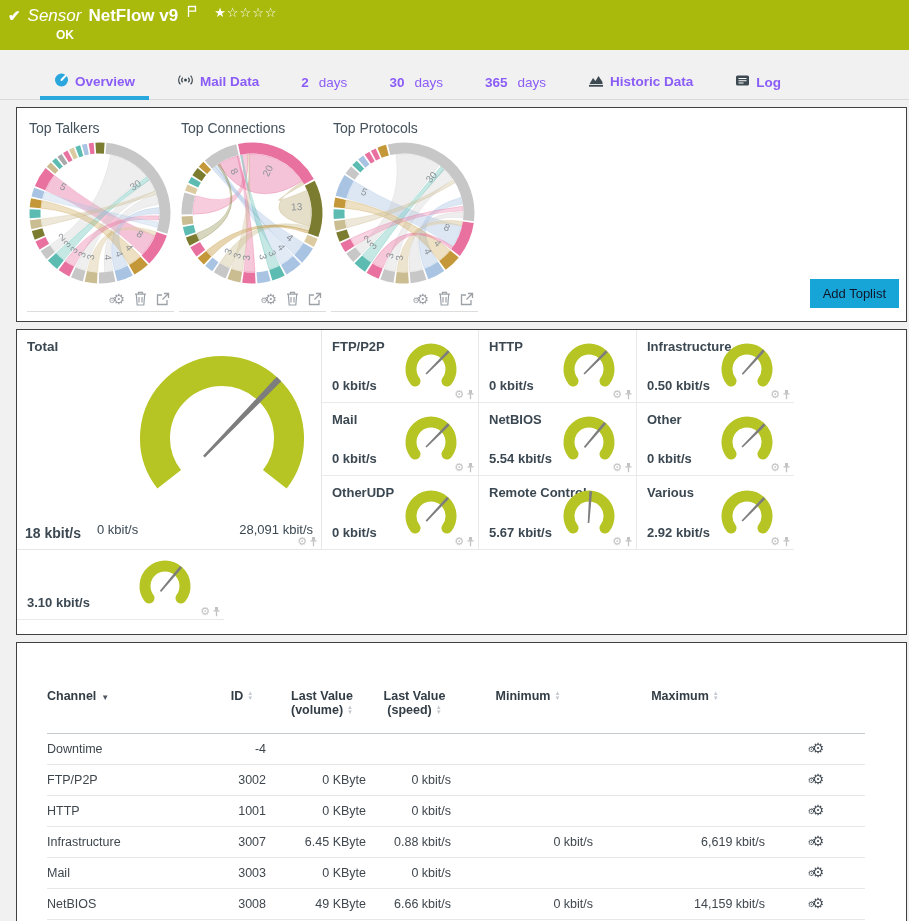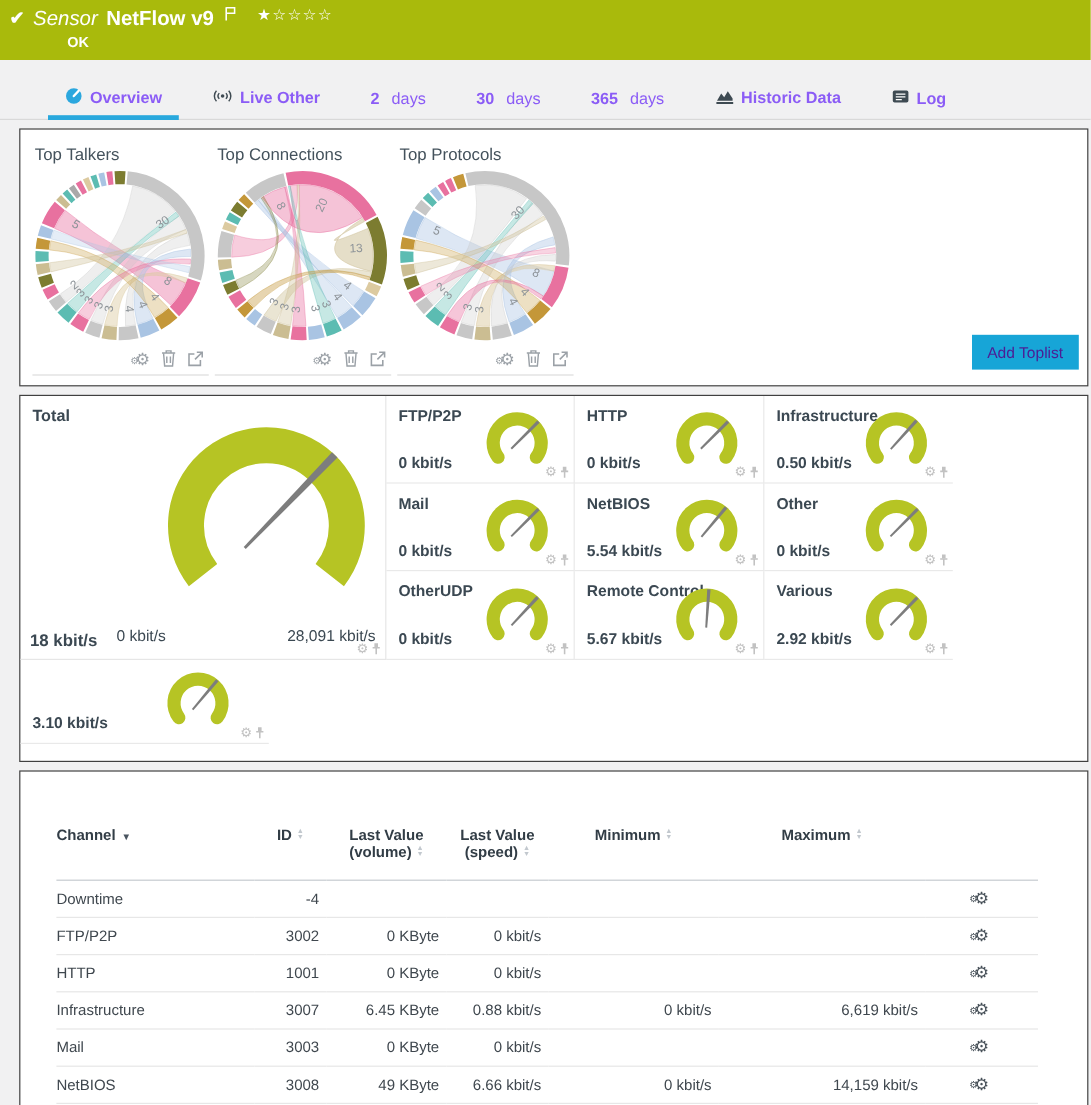--- a/index.html
+++ b/index.html
@@ -29,21 +29,21 @@
   .card-toplists{position:relative;padding:10px 12px 12px 10px;height:215px}
   .toplist{display:inline-block;vertical-align:top;width:147px;margin-right:5px;
     border-bottom:1px solid #ddd;padding-bottom:2px}
   .toplist-title{font-size:14px;color:#44525c;padding:2px 0 2px 2px}
   svg.chord{display:block;margin:0 auto}
   .toplist-icons{display:flex;justify-content:flex-end;align-items:center;gap:9px;
     padding:1px 4px 3px;color:#9ba1a7}
   .icon-btn{cursor:pointer;line-height:10px}
   .gears{position:relative;display:inline-block;font-size:14px;line-height:12px}
   .gears .g2{position:absolute;font-size:8px;left:-4px;bottom:-2px}
-  .add-toplist{position:absolute;right:7px;bottom:13px;background:#17a5d7;color:#4c1d95;border:none;
+  .add-toplist{position:absolute;right:7px;bottom:13px;background:#17a5d7;color:#0f172a;border:none;
     font-size:13px;font-family:"Liberation Sans",sans-serif;padding:7px 13px;cursor:pointer}
   
   .card-gauges{display:grid;grid-template-columns:305px 157px 158px 157px 1fr;
     grid-template-rows:73px 73px 74px 70px;padding-bottom:14px}
   .total-cell{grid-column:1;grid-row:1 / span 3;position:relative;
     border-right:1px solid #e6e6e6;border-bottom:1px solid #e6e6e6}
   .gtitle{font-size:13px;font-weight:bold;color:#3b4852;padding:9px 0 0 10px}
   .total-cell .gtitle{font-size:13.5px}
   .total-min{position:absolute;left:80px;bottom:12px;font-size:13px;color:#3b4852}
   .total-max{position:absolute;right:8px;bottom:12px;font-size:13px;color:#3b4852}
@@ -100,21 +100,21 @@
     <span class="tlabel">Overview</span>
   </div>
   <div class="tab">
     <span>
       <svg width="17" height="14" viewBox="0 0 17 14" fill="none" stroke="#3e4a52" stroke-width="1.2">
         <circle cx="8.5" cy="7" r="1.5" fill="#3e4a52" stroke="none"></circle>
         <path d="M5.7 4.6 a3.6 3.6 0 0 0 0 4.8 M11.3 4.6 a3.6 3.6 0 0 1 0 4.8"></path>
         <path d="M3.4 2.6 a6.4 6.4 0 0 0 0 8.8 M13.6 2.6 a6.4 6.4 0 0 1 0 8.8"></path>
       </svg>
     </span>
-    <span class="tlabel">Live Other</span>
+    <span class="tlabel">Mail Data</span>
   </div>
   <div class="tab">
     <span class="tnum">2</span>
     <span class="tdays">days</span>
   </div>
   <div class="tab">
     <span class="tnum">30</span>
     <span class="tdays">days</span>
   </div>
   <div class="tab">

